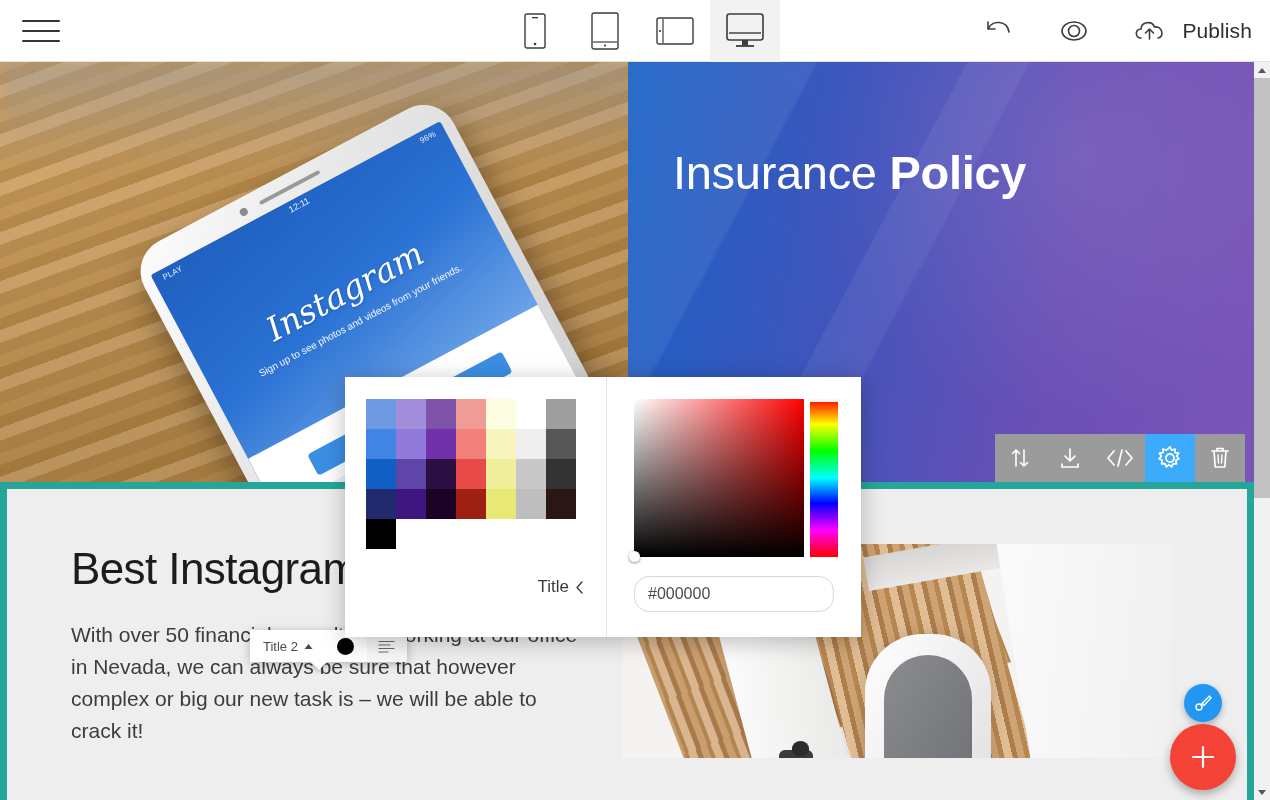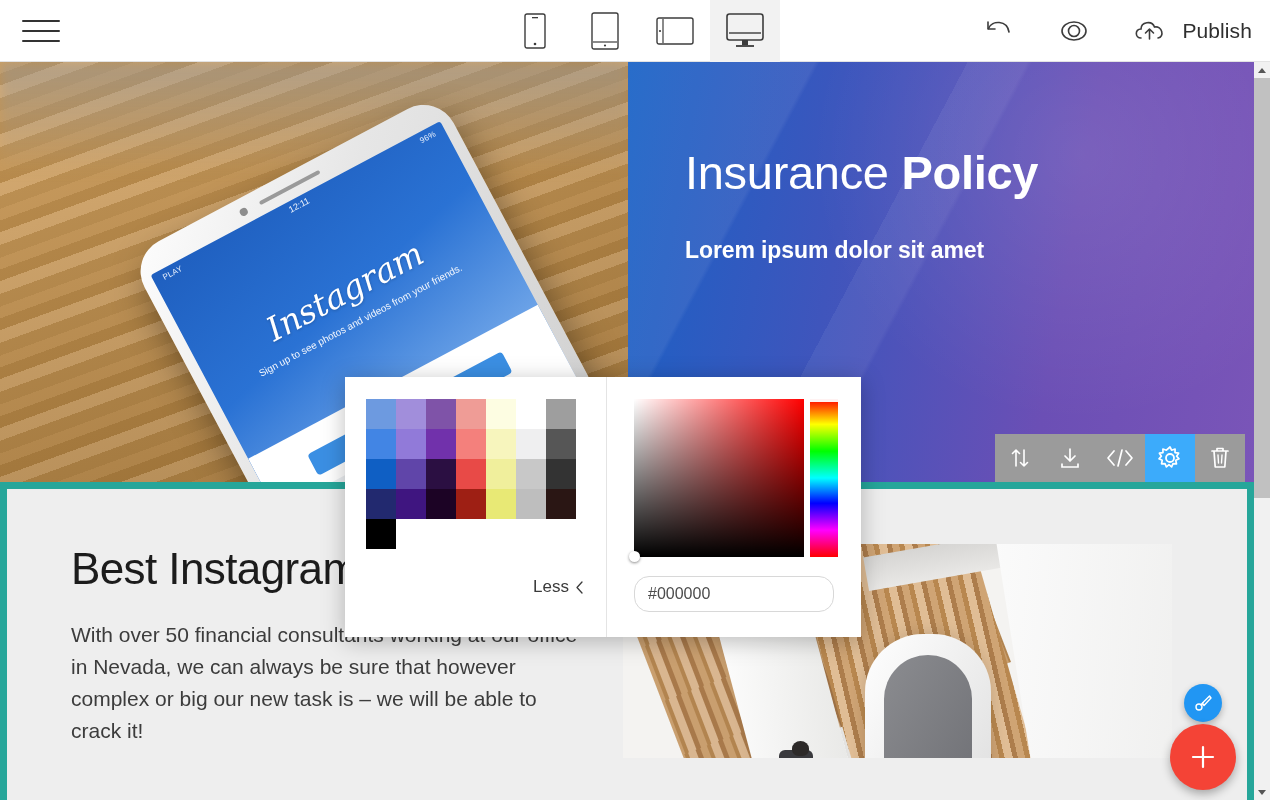--- a/index.html
+++ b/index.html
@@ -143,21 +143,20 @@
   }
   #ig-field {
     position: absolute; bottom: 16px; left: 50%; transform: translateX(-50%);
     width: 220px; height: 16px; background: #eceff2; border-radius: 3px;
   }
 
   #hero-text {
     width: 626px; height: 420px; position: relative;
     background: linear-gradient(100deg,#1862c6 0%,#3f55bc 34%,#6b4fb5 68%,#7a55b8 100%);
     overflow: hidden;
-    padding-left: 12px;
   }
   #hero-text .glass {
     position: absolute; inset: 0;
     background:
       linear-gradient(118deg, rgba(255,255,255,.07) 0 22%, rgba(255,255,255,0) 22.6% 40%,
                       rgba(255,255,255,.06) 40% 47%, rgba(255,255,255,0) 47.6% 100%),
       radial-gradient(circle at 72% 22%, rgba(255,255,255,.10), rgba(255,255,255,0) 48%);
   }
   #hero-inner { position: relative; padding: 86px 52px 0 45px; }
   #hero-title {
@@ -488,21 +487,20 @@
       </div>
     </div>
 
     <div id="hero-text">
       <div class="glass"></div>
       <div id="hero-inner">
         <div id="hero-title">
           <span>Insurance</span>
           <b>Policy</b>
         </div>
-        <div id="hero-subtitle">Lorem ipsum dolor sit amet</div>
       </div>
     </div>
 
     <div id="block-toolbar" style="background: rgb(155, 155, 155);">
       <div class="bt-item">
         <svg width="22" height="24" viewBox="0 0 22 24">
           <path d="M7 20 L7 4 M3.5 7.5 L7 4 L10.5 7.5" fill="none" stroke="#fff" stroke-width="1.6" stroke-linecap="round" stroke-linejoin="round"></path>
           <path d="M15 4 L15 20 M11.5 16.5 L15 20 L18.5 16.5" fill="none" stroke="#fff" stroke-width="1.6" stroke-linecap="round" stroke-linejoin="round"></path>
         </svg>
       </div>
@@ -555,20 +553,37 @@
         <div class="gray-top"></div>
         <div class="rail"></div>
         <div class="rail-in"></div>
         <div class="wall-b"></div>
         <div class="person-body"></div>
         <div class="person-head"></div>
       </div>
     </div>
   </div>
 
+  <div id="inline-toolbar">
+    <div class="it-style">
+      <span>Title 2</span>
+      <svg width="9" height="7" viewBox="0 0 9 7">
+        <path d="M0.5 6 L4.5 1 L8.5 6 Z" fill="#4a4a4a"></path>
+      </svg>
+    </div>
+    <div class="it-color">
+      <span class="dot" style="background: rgb(0, 0, 0);"></span>
+    </div>
+    <div class="it-align">
+      <svg width="17" height="13" viewBox="0 0 17 13">
+        <path d="M1 1.5 L16 1.5 M1 5 L12 5 M1 8.5 L16 8.5 M1 12 L10 12" stroke="#6a6a6a" stroke-width="1.2" stroke-linecap="round"></path>
+      </svg>
+    </div>
+    <div class="tail"></div>
+  </div>
 
   <div id="fab-brush" style="background: rgb(33, 150, 243);">
     <svg width="20" height="20" viewBox="0 0 20 20">
       <path d="M16.5 3 L9 10.5 L11 12.5 L18 5 Z" fill="none" stroke="#fff" stroke-width="1.4" stroke-linejoin="round"></path>
       <circle cx="6" cy="14" r="3" fill="none" stroke="#fff" stroke-width="1.4"></circle>
       <path d="M8 12 L10.2 9.8" stroke="#fff" stroke-width="1.4" stroke-linecap="round"></path>
     </svg>
   </div>
   <div id="fab-add" style="background: rgb(244, 67, 54);">
     <svg width="32" height="32" viewBox="0 0 32 32">
@@ -603,21 +618,21 @@
           <div class="swatch" style="background: rgb(34, 41, 111);"></div>
           <div class="swatch" style="background: rgb(63, 21, 128);"></div>
           <div class="swatch" style="background: rgb(28, 3, 37);"></div>
           <div class="swatch" style="background: rgb(158, 31, 20);"></div>
           <div class="swatch" style="background: rgb(232, 233, 117);"></div>
           <div class="swatch" style="background: rgb(190, 190, 190);"></div>
           <div class="swatch" style="background: rgb(42, 22, 20);"></div>
         </div>
       <div id="swatch-black" style="background: rgb(0, 0, 0);"></div>
       <div id="less-link">
-        <span>Less</span>
+        <span>Title</span>
         <svg width="9" height="13" viewBox="0 0 9 13">
           <path d="M7 1 L2 6.5 L7 12" fill="none" stroke="#3b3b3b" stroke-width="1.3" stroke-linecap="round" stroke-linejoin="round"></path>
         </svg>
       </div>
     </div>
     <div id="cp-right">
       <div id="sat-row">
         <div id="sat-box">
           <div id="sat-handle"></div>
         </div>

